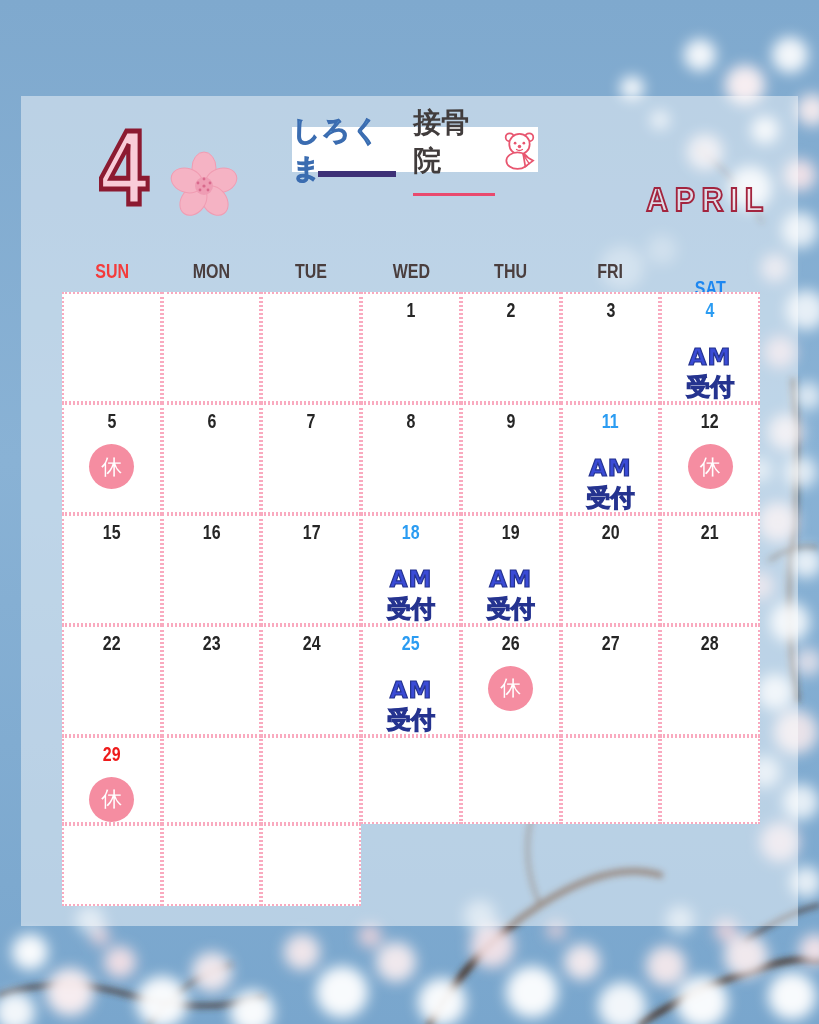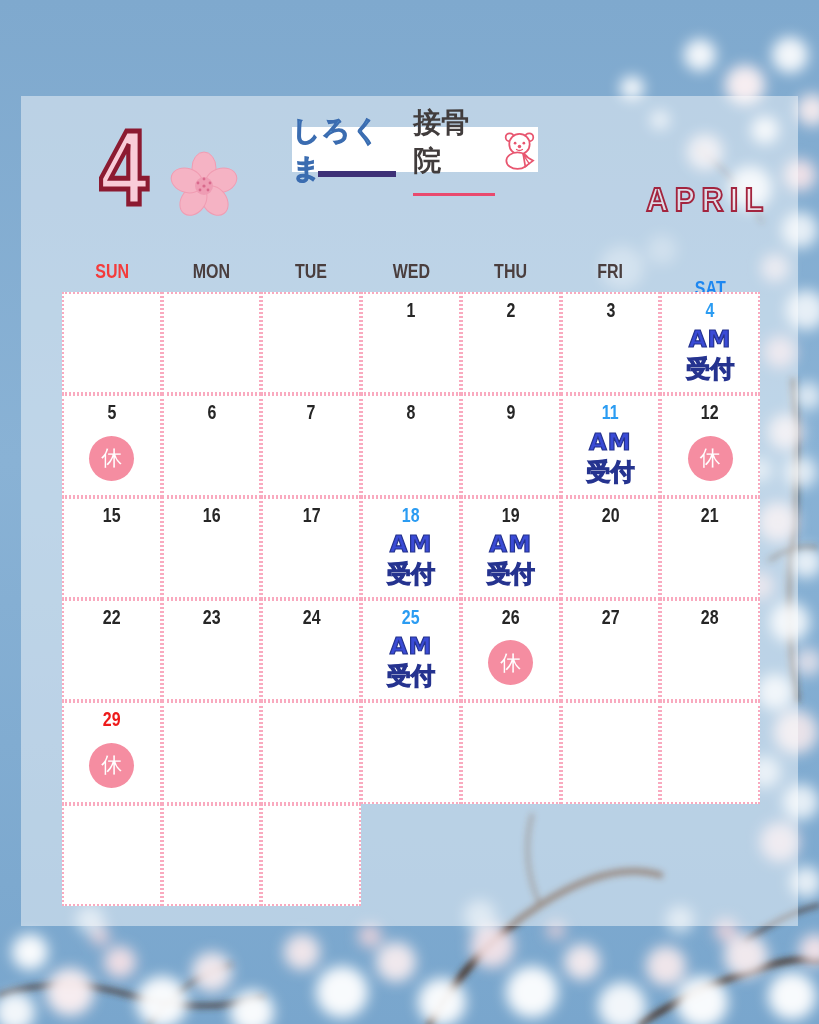--- a/index.html
+++ b/index.html
@@ -63,21 +63,21 @@
   .date span{display:inline-block;transform:scaleX(0.76);}
   .date.saturday{color:#2b9cf2;}
   .date.holiday{color:#ee1b1b;}
   .closed-badge{
     margin-top:11px;width:45px;height:45px;border-radius:50%;
     background:#f58da1;color:#ffffff;font-size:21px;
     display:flex;align-items:center;justify-content:center;
     font-family:"DejaVu Sans",sans-serif;
   }
   .am-badge{
-    margin-top:5px;text-align:center;color:#3a4bd6;font-weight:bold;
+    margin-top:23px;text-align:center;color:#3a4bd6;font-weight:bold;
     -webkit-text-stroke:1.2px #25338f;
     font-family:"DejaVu Sans",sans-serif;
   }
   .am-badge .am-line1{font-size:23px;letter-spacing:1px;line-height:1.1;}
   .am-badge .am-line2{font-size:24px;margin-top:4px;line-height:1.1;}
 </style>
 </head>
 <body>
 
 <svg class="bg" viewBox="0 0 819 1024" xmlns="http://www.w3.org/2000/svg">

